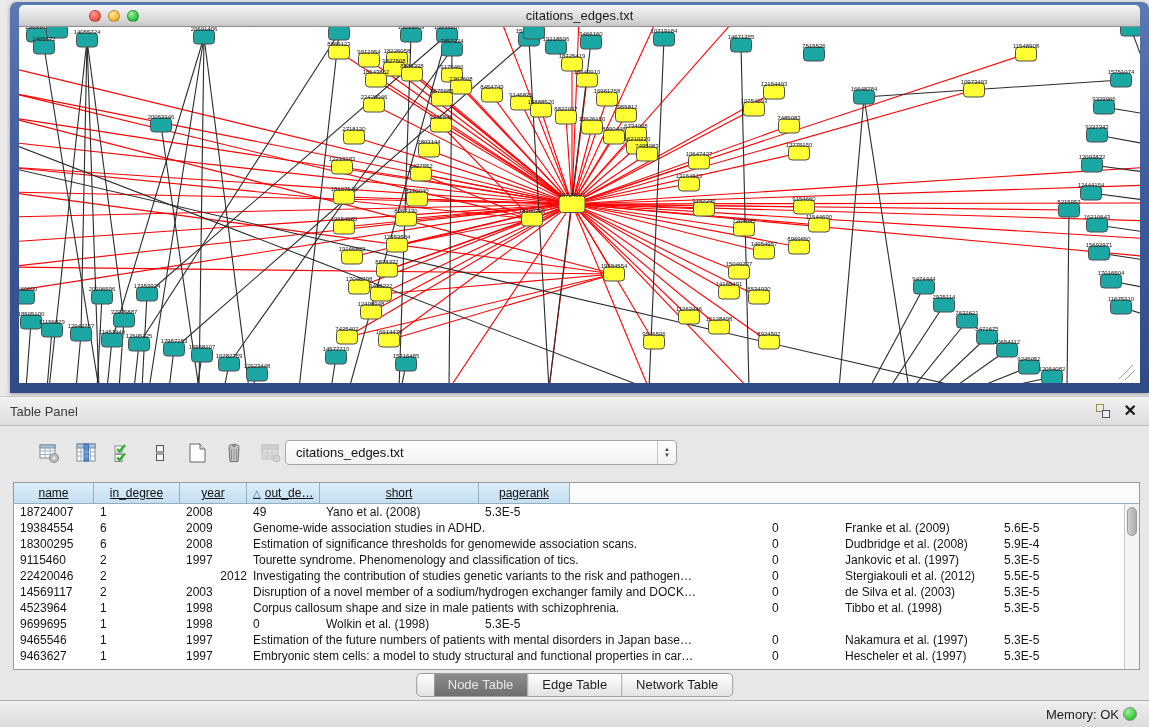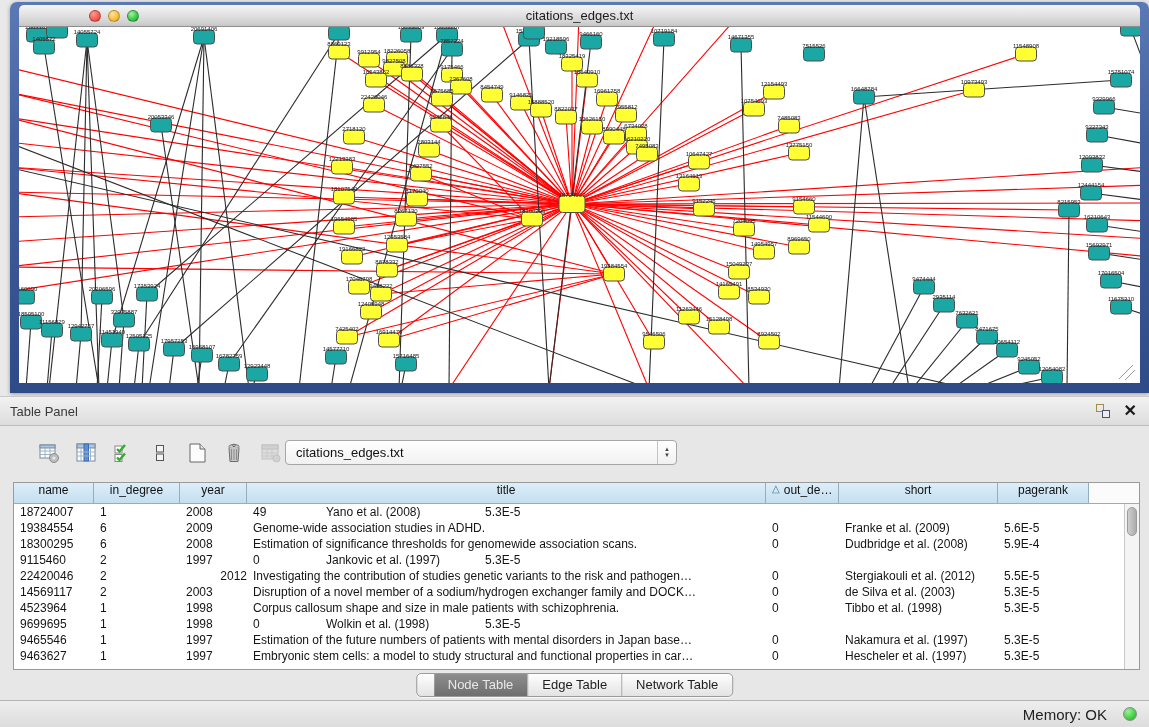--- a/index.html
+++ b/index.html
@@ -65,22 +65,22 @@
   #table-select .stepper span { font-size:6px; color:#444; line-height:5px; }
 
   #data-table {
     position:absolute; left:13px; top:56px; width:1127px; height:188px;
     background:#fff; border:1px solid #9a9a9a; display:flex; flex-direction:column; overflow:hidden;
   }
   #thead { display:flex; height:21px; flex:none; }
   .th {
     background:linear-gradient(#dceef9,#c5def0);
     border-right:1px solid #93aebf; border-bottom:1px solid #93aebf;
-    font-size:12px; color:#111; display:flex; justify-content:center;
-    overflow:hidden; white-space:nowrap; cursor:pointer;
+    font-size:12px; color:#111; display:flex; align-items:center; justify-content:center;
+    overflow:hidden; white-space:nowrap; cursor:pointer;text-decoration:underline;
   }
   .th.sorted { justify-content:flex-start; padding-left:6px; }
   .th .tri { color:#49708e; font-size:10px; margin-right:4px; }
   .th.filler { background:#fbfbfb; border-right:none; cursor:default; }
   #tbody { flex:1; position:relative; }
   .tr { display:flex; height:16px; cursor:default; }
   .td { font-size:12px; color:#141414; padding-left:6px; white-space:nowrap; overflow:hidden; line-height:16px; }
   #vscroll {
     width:15px; flex:none; background:#f4f4f4; border-left:1px solid #c9c9c9; position:relative; cursor:pointer;
   }
@@ -92,21 +92,21 @@
     background:linear-gradient(#fefefe,#e3e3e3); box-shadow:0 1px 0 rgba(255,255,255,.7); }
   .tab { font-size:13px; padding:3px 14px 4px; color:#1e1e1e; border-right:1px solid #aaa; cursor:pointer; background:transparent; border-top:none; border-bottom:none; border-left:none; font-family:"Liberation Sans",sans-serif;}
   .tab:last-child { border-right:none; }
   .tab.active { background:linear-gradient(#8d8d8d,#6f6f6f); color:#e9e9e9;margin-left:17px; }
 
   #status-bar {
     position:absolute; left:0; top:700px; width:1149px; height:27px;
     background:linear-gradient(#eee,#dcdcdc); border-top:1px solid #b2b2b2;
     display:flex; align-items:center; justify-content:flex-end;
   }
-  #status-bar .mem { font-size:15px; color:#222; margin-right:16px; }
+  #status-bar .mem { font-size:13px; color:#222; margin-right:4px; }
   .mem-dot { width:14px; height:14px; border-radius:50%; margin-right:12px;
     background:radial-gradient(circle at 35% 30%, #9cf09c, #3ecb3e 65%, #2aa42a); border:1px solid #8a8a8a; }
 </style>
 </head>
 <body>
 
 <div id="net-window">
   <div id="net-titlebar">
     <div class="lights">
       <span class="light red"></span>
@@ -832,23 +832,20 @@
     <div id="thead">
         <div class="th" style="width: 80px; flex: 0 0 auto;">
           <span>name</span>
         </div>
         <div class="th" style="width: 86px; flex: 0 0 auto;">
           <span>in_degree</span>
         </div>
         <div class="th" style="width: 67px; flex: 0 0 auto;">
           <span>year</span>
         </div>
-        <div class="th" style="width: 519px; flex: 0 0 auto;">
-          <span>title</span>
-        </div>
         <div class="th sorted" style="width: 73px; flex: 0 0 auto;">
           <span class="tri">△</span>
           <span>out_de…</span>
         </div>
         <div class="th" style="width: 159px; flex: 0 0 auto;">
           <span>short</span>
         </div>
         <div class="th" style="width: 91px; flex: 0 0 auto;">
           <span>pagerank</span>
         </div>
@@ -879,20 +876,21 @@
             <div class="td" style="width: 67px; flex: 0 0 auto;">2008</div>
             <div class="td" style="width: 519px; flex: 0 0 auto;">Estimation of significance thresholds for genomewide association scans.</div>
             <div class="td" style="width: 73px; flex: 0 0 auto;">0</div>
             <div class="td" style="width: 159px; flex: 0 0 auto;">Dudbridge et al. (2008)</div>
             <div class="td" style="width: 91px; flex: 0 0 auto;">5.9E-4</div>
           </div>
           <div class="tr">
             <div class="td" style="width: 80px; flex: 0 0 auto;">9115460</div>
             <div class="td" style="width: 86px; flex: 0 0 auto;">2</div>
             <div class="td" style="width: 67px; flex: 0 0 auto;">1997</div>
+            <div class="td" style="width: 519px; flex: 0 0 auto;">Tourette syndrome. Phenomenology and classification of tics.</div>
             <div class="td" style="width: 73px; flex: 0 0 auto;">0</div>
             <div class="td" style="width: 159px; flex: 0 0 auto;">Jankovic et al. (1997)</div>
             <div class="td" style="width: 91px; flex: 0 0 auto;">5.3E-5</div>
           </div>
           <div class="tr">
             <div class="td" style="width: 80px; flex: 0 0 auto;">22420046</div>
             <div class="td" style="width: 86px; flex: 0 0 auto;">2</div>
             <div class="td" style="width: 67px; flex: 0 0 auto; text-align: right;">2012</div>
             <div class="td" style="width: 519px; flex: 0 0 auto;">Investigating the contribution of studies genetic variants to the risk and pathogen…</div>
             <div class="td" style="width: 73px; flex: 0 0 auto;">0</div>

